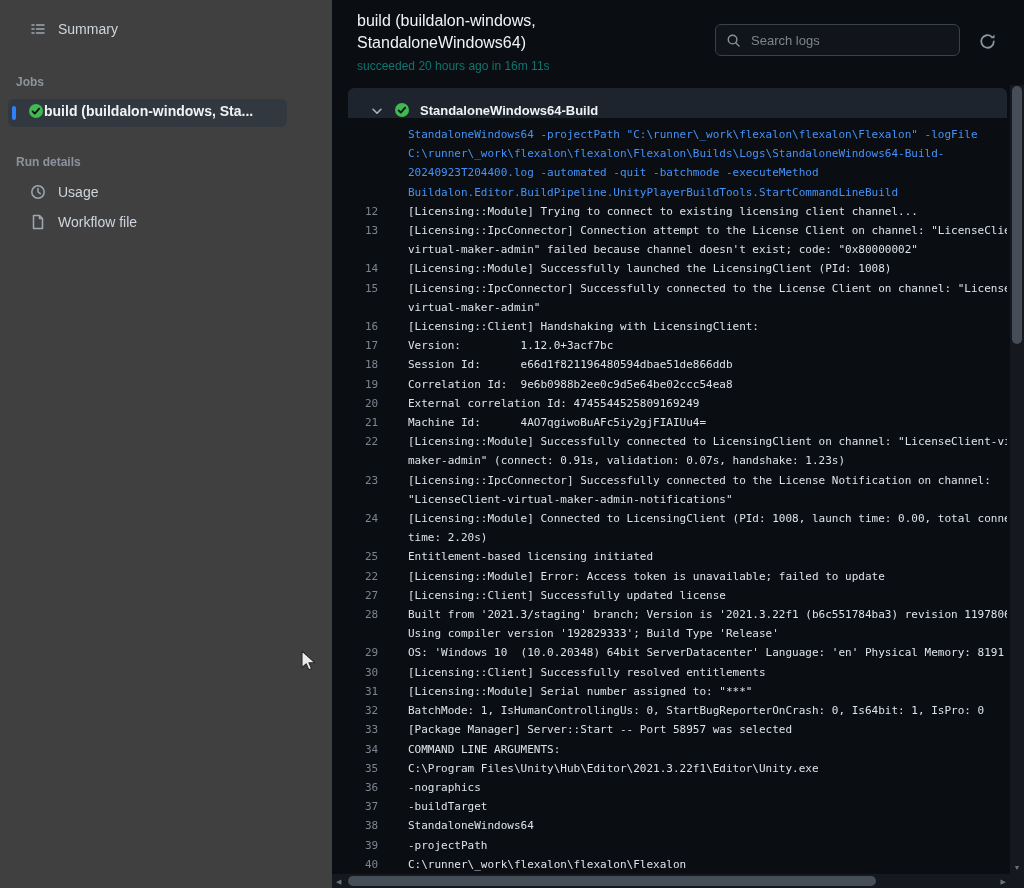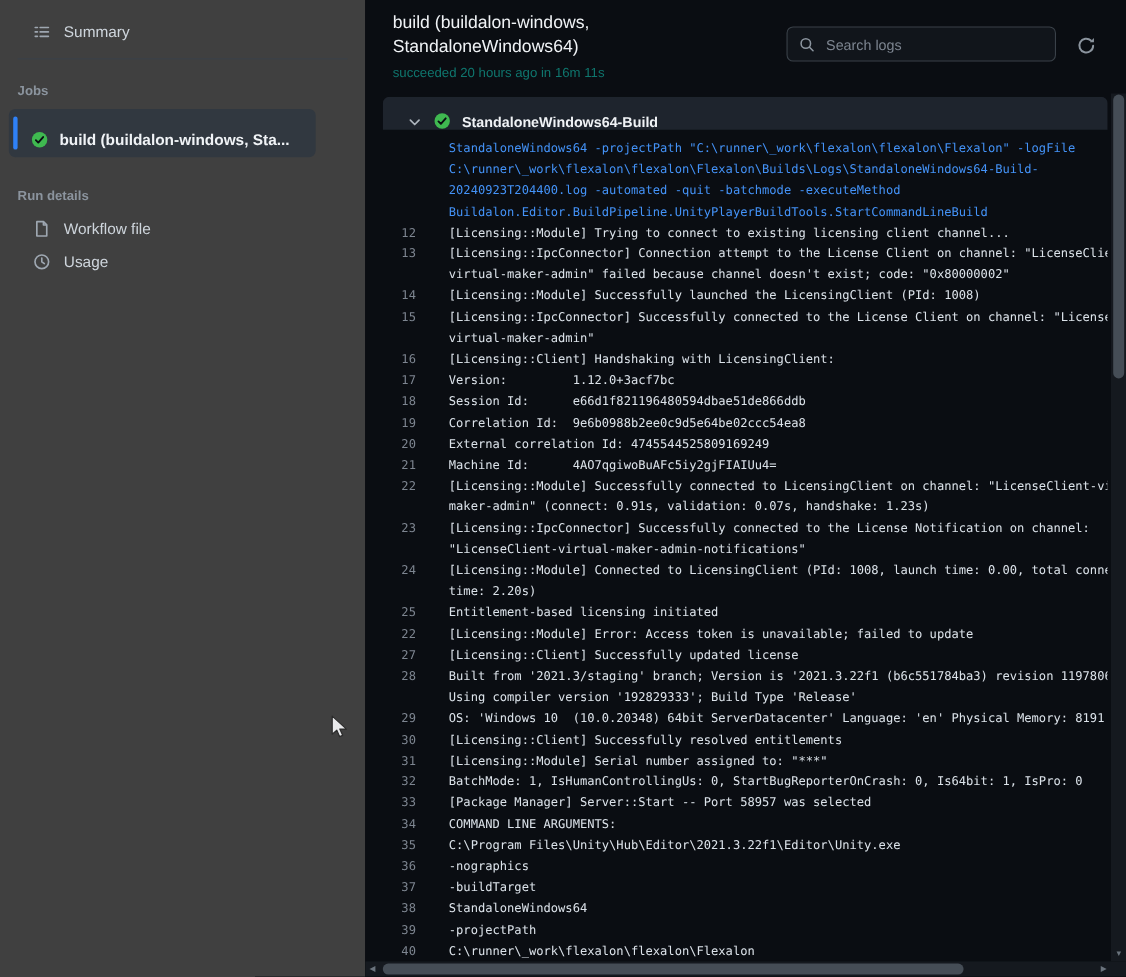--- a/index.html
+++ b/index.html
@@ -7,21 +7,21 @@
   body{width:1024px;height:888px;overflow:hidden;background:#0a0d12;font-family:"Liberation Sans",sans-serif}
   .app{position:relative;width:1024px;height:888px;display:flex}
 
   
   .sidebar{width:332px;flex:0 0 332px;background:#404040;padding-top:14px}
   .nav-item{display:flex;align-items:center;gap:12px;margin:0 8px;padding:7px 8px 7px 22px;border-radius:6px;font-size:14px;color:#ced5dc;cursor:pointer}
   .icon{display:inline-flex;align-items:center;justify-content:center;flex:0 0 auto}
   .divider{height:1px;background:#3a4149;margin:9px 16px}
   .section-heading{font-size:12px;font-weight:700;color:#8b949e;padding:12px 16px 8px}
   .section-heading.run{padding-top:26px}
-  .job-item{position:relative;display:flex;align-items:center;gap:10px;margin:2px 45px 2px 8px;padding:20px 8px 8px 20px;background:#313840;border-radius:6px;font-size:14px;font-weight:600;color:#f0f3f6;cursor:pointer}
+  .job-item{position:relative;display:flex;align-items:center;margin:2px 45px 2px 8px;padding:4px 8px 8px 20px;background:#313840;border-radius:6px;font-size:14px;font-weight:600;color:#f0f3f6;cursor:pointer}
   .job-accent{position:absolute;left:4px;top:7px;bottom:7px;width:4px;border-radius:2px;background:#2f81f7}
   .job-item .lbl{white-space:nowrap;overflow:hidden}
   .nav-item .lbl{white-space:nowrap}
 
   
   .main{position:relative;flex:1;background:#0a0d12;color:#e6edf3;overflow:hidden}
   .page-title{position:absolute;left:25px;top:10px;font-size:16px;font-weight:400;line-height:22px;color:#f0f3f6}
   .status-line{position:absolute;left:25px;top:59px;font-size:12px;color:#0f766e}
   .search-box{position:absolute;top:24px;right:64px;width:245px;height:31px;border:1px solid #3a4149;border-radius:6px;background:#11151b;display:flex;align-items:center;gap:8px;padding:15px 10px}
   .search-box input{flex:1;background:transparent;border:0;outline:0;color:#e6edf3;font-size:13px;font-family:"Liberation Sans",sans-serif;min-width:0}
@@ -78,35 +78,35 @@
           </svg>
       </span>
       <span class="lbl">build (buildalon-windows, Sta...</span>
     </div>
 
     <div class="section-heading run">Run details</div>
 
     <div class="nav-item">
       <span class="icon">
         <svg width="16" height="16" viewBox="0 0 16 16">
+            <circle cx="8" cy="8" r="6.2" fill="none" stroke="#9ea7b1" stroke-width="1.5"></circle>
+            <path d="M8 4.6V8l2.3 1.6" fill="none" stroke="#9ea7b1" stroke-width="1.5" stroke-linecap="round" stroke-linejoin="round"></path>
+          </svg>
+      </span>
+      <span class="lbl">Usage</span>
+    </div>
+
+    <div class="nav-item">
+      <span class="icon">
+        <svg width="16" height="16" viewBox="0 0 16 16">
             <path d="M3.5 1.5h6l3 3v10h-9z" fill="none" stroke="#9ea7b1" stroke-width="1.5" stroke-linejoin="round"></path>
             <path d="M9.5 1.5v3h3" fill="none" stroke="#9ea7b1" stroke-width="1.5" stroke-linejoin="round"></path>
           </svg>
       </span>
       <span class="lbl">Workflow file</span>
-    </div>
-
-    <div class="nav-item">
-      <span class="icon">
-        <svg width="16" height="16" viewBox="0 0 16 16">
-            <circle cx="8" cy="8" r="6.2" fill="none" stroke="#9ea7b1" stroke-width="1.5"></circle>
-            <path d="M8 4.6V8l2.3 1.6" fill="none" stroke="#9ea7b1" stroke-width="1.5" stroke-linecap="round" stroke-linejoin="round"></path>
-          </svg>
-      </span>
-      <span class="lbl">Usage</span>
     </div>
   </aside>
 
   <main class="main">
     <div class="page-title">
       <div>build (buildalon-windows,</div>
       <div>StandaloneWindows64)</div>
     </div>
     <div class="status-line">succeeded 20 hours ago in 16m 11s</div>
 

